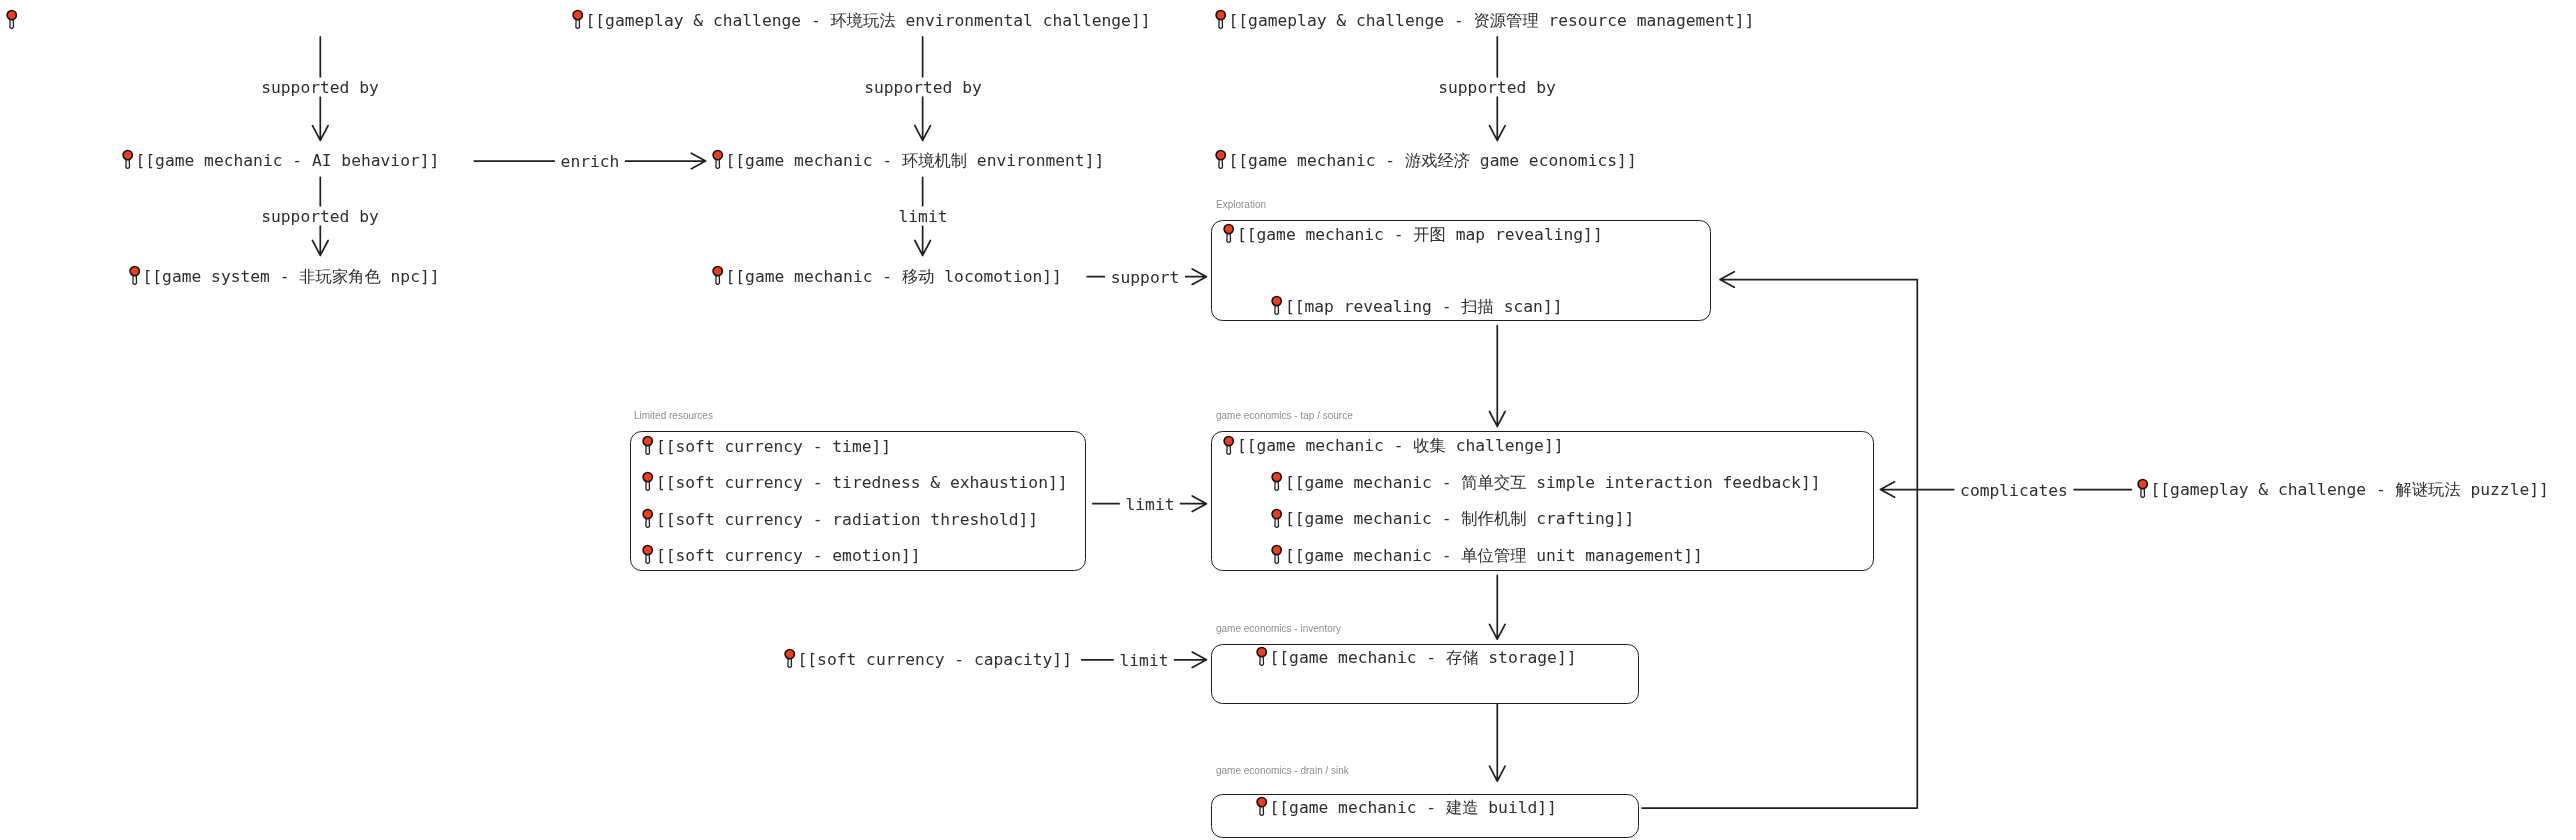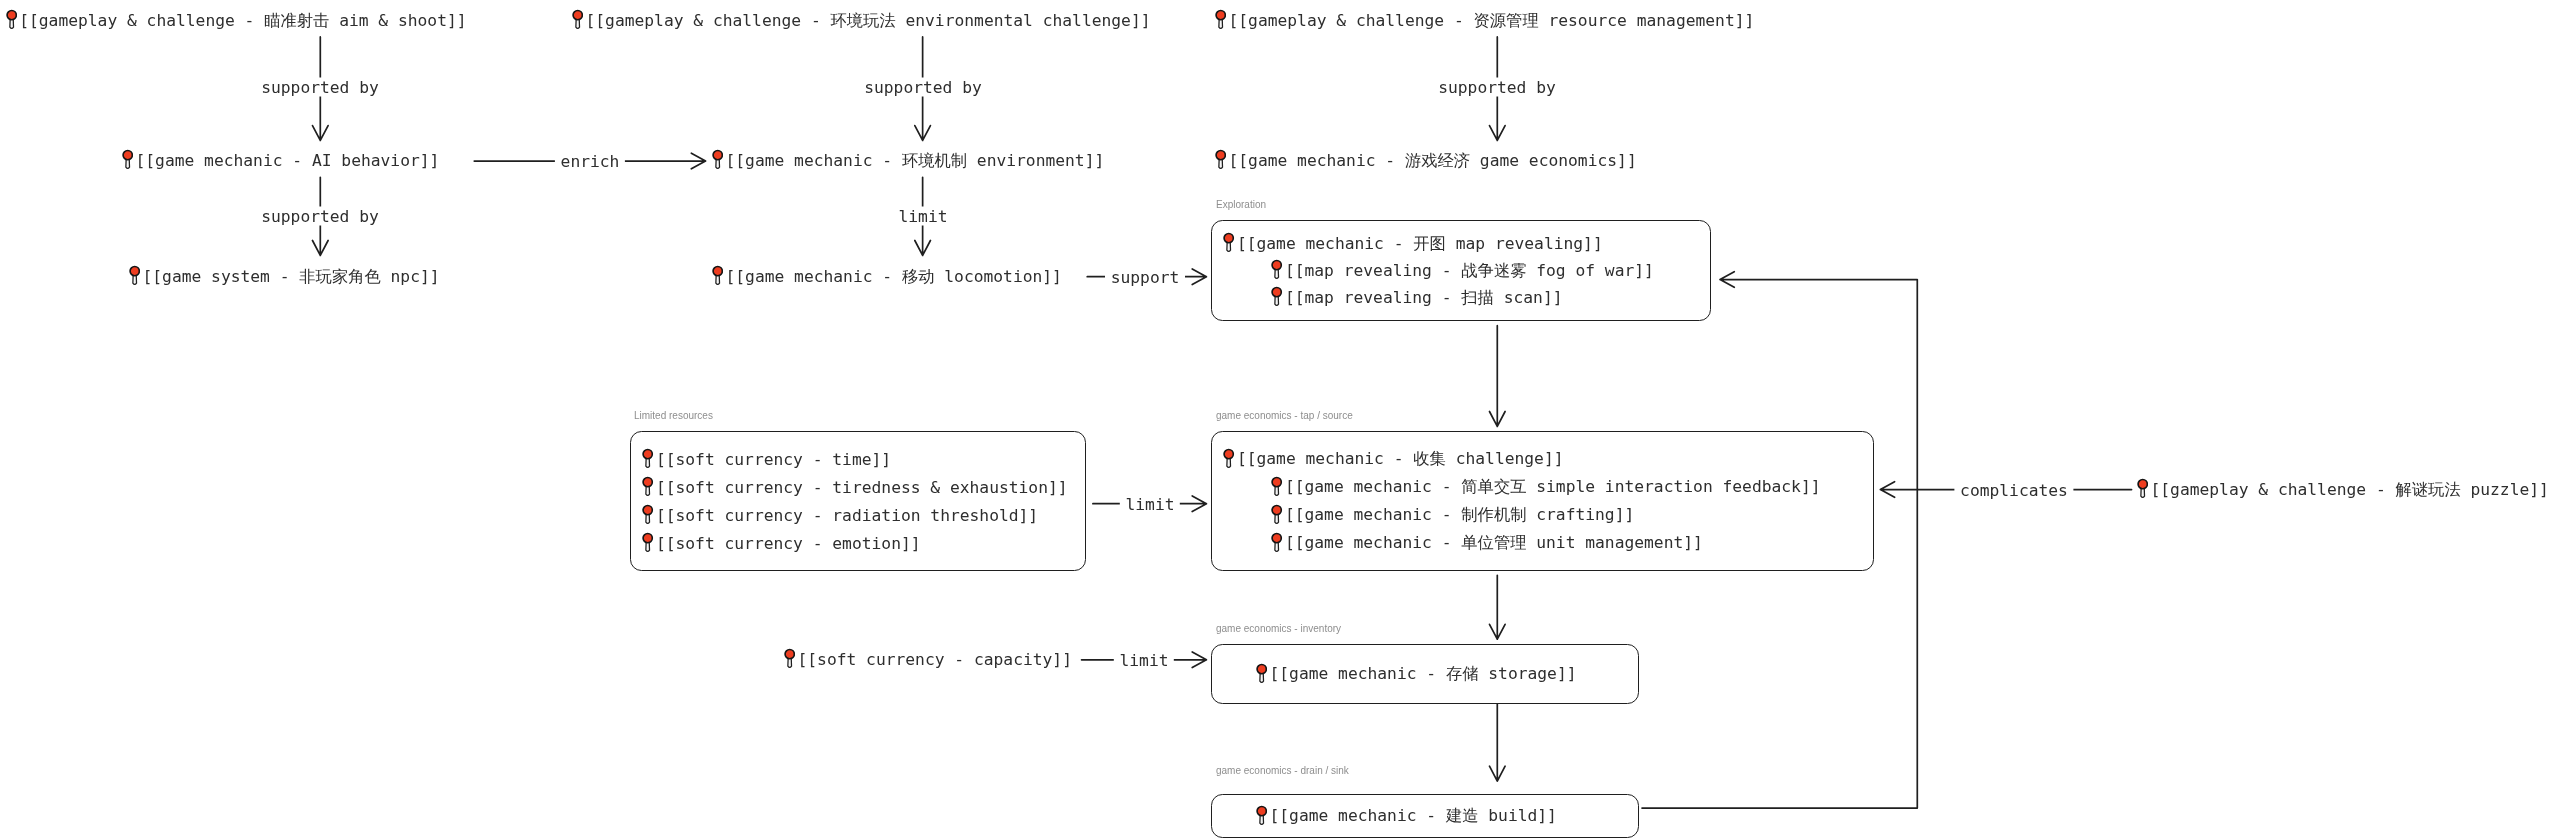--- a/index.html
+++ b/index.html
@@ -10,21 +10,21 @@
   #canvas{position:relative;width:2576px;height:840px;background:#fff;
           font-family:"DejaVu Sans Mono",monospace;color:var(--text)}
   #edges{position:absolute;left:0;top:0;width:2576px;height:840px}
   .edge{fill:none;stroke:var(--line);stroke-width:2.4;stroke-linecap:round;stroke-linejoin:round}
   .node{position:absolute;display:flex;align-items:center;gap:2.1px;height:25.5px;
         white-space:nowrap;font-size:16.3px;cursor:pointer}
   .pin{width:11.4px;height:23px;flex:0 0 auto}
   .pin-stem{fill:#f5f5f5;stroke:var(--line);stroke-width:2}
   .pin-head{fill:var(--pin);stroke:#151515;stroke-width:2.6}
   .group{position:absolute;border:1.4px solid var(--line);border-radius:11.4px;background:#fff;
-         display:flex;flex-direction:column;justify-content:center;padding-left:11.4px}
+         display:flex;flex-direction:column;justify-content:space-between;padding-left:11.4px}
   .group-title{position:absolute;font-family:Liberation Sans, sans-serif;font-size:10px;
                color:var(--group-label);white-space:nowrap}
   .item{display:flex;align-items:center;gap:2.1px;white-space:nowrap;font-size:16.3px;cursor:pointer}
   .row38 .item{height:27px}
   .row40 .item{height:28px}
   .row36 .item{height:25.5px}
   .indent{margin-left:48px}
   .pad-single{padding-left:44px}
   .edge-label{position:absolute;transform:translate(-50%,-50%);background:#fff;
               padding:0 5.7px;font-size:16.3px;color:var(--text);white-space:nowrap}
@@ -55,21 +55,20 @@
     <path class="edge" d="M1524,930 L1700,930 M1680,919 L1700,930 L1680,941"></path>
     <path class="edge" d="M2110,973 L2110,1101 M2099,1080 L2110,1101 L2121,1080"></path>
     <path class="edge" d="M2314,1139 L2702,1139 L2702,394 L2424,394 M2444,383 L2424,394 L2444,405"></path>
     <path class="edge" d="M3004,690 L2650,690 M2670,679 L2650,690 L2670,701"></path>
   </svg>
 
   <div class="node" style="left:5.7px;top:7.8px">
     <svg class="pin" viewBox="0 0 16 32" width="11.4" height="23">
         <use href="#pin"></use>
       </svg>
-    <span>[[gameplay &amp; challenge - 瞄准射击 aim &amp; shoot]]</span>
   </div>
   <div class="node" style="left:572px;top:7.8px">
     <svg class="pin" viewBox="0 0 16 32" width="11.4" height="23">
         <use href="#pin"></use>
       </svg>
     <span>[[gameplay &amp; challenge - 环境玩法 environmental challenge]]</span>
   </div>
   <div class="node" style="left:1215px;top:7.8px">
     <svg class="pin" viewBox="0 0 16 32" width="11.4" height="23">
         <use href="#pin"></use>
@@ -119,26 +118,20 @@
     <span>[[gameplay &amp; challenge - 解谜玩法 puzzle]]</span>
   </div>
 
   <div class="group-title" style="left:1216px;top:199px">Exploration</div>
   <div class="group row38" style="left:1211px;top:220px;width:500px;height:101px">
     <div class="item">
       <svg class="pin" viewBox="0 0 16 32" width="11.4" height="23">
           <use href="#pin"></use>
         </svg>
       <span>[[game mechanic - 开图 map revealing]]</span>
-    </div>
-    <div class="item indent">
-      <svg class="pin" viewBox="0 0 16 32" width="11.4" height="23">
-          <use href="#pin"></use>
-        </svg>
-      <span>[[map revealing - 战争迷雾 fog of war]]</span>
     </div>
     <div class="item indent">
       <svg class="pin" viewBox="0 0 16 32" width="11.4" height="23">
           <use href="#pin"></use>
         </svg>
       <span>[[map revealing - 扫描 scan]]</span>
     </div>
   </div>
 
   <div class="group-title" style="left:634px;top:410px">Limited resources</div>

